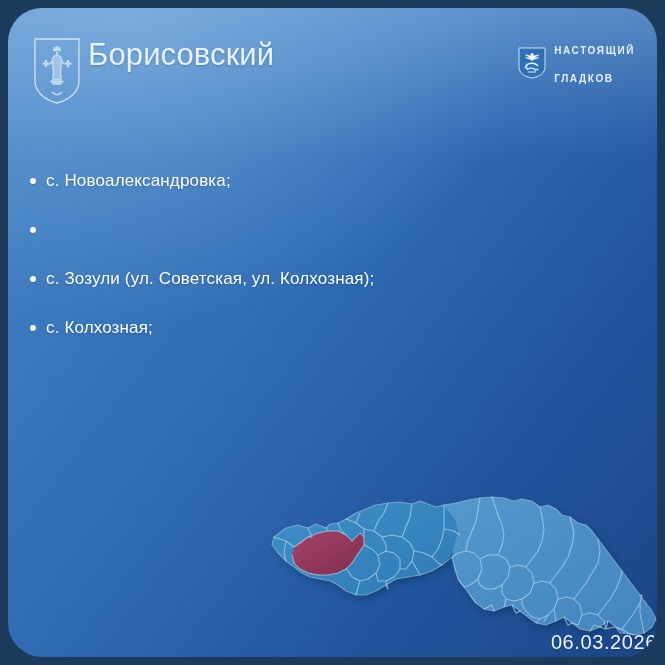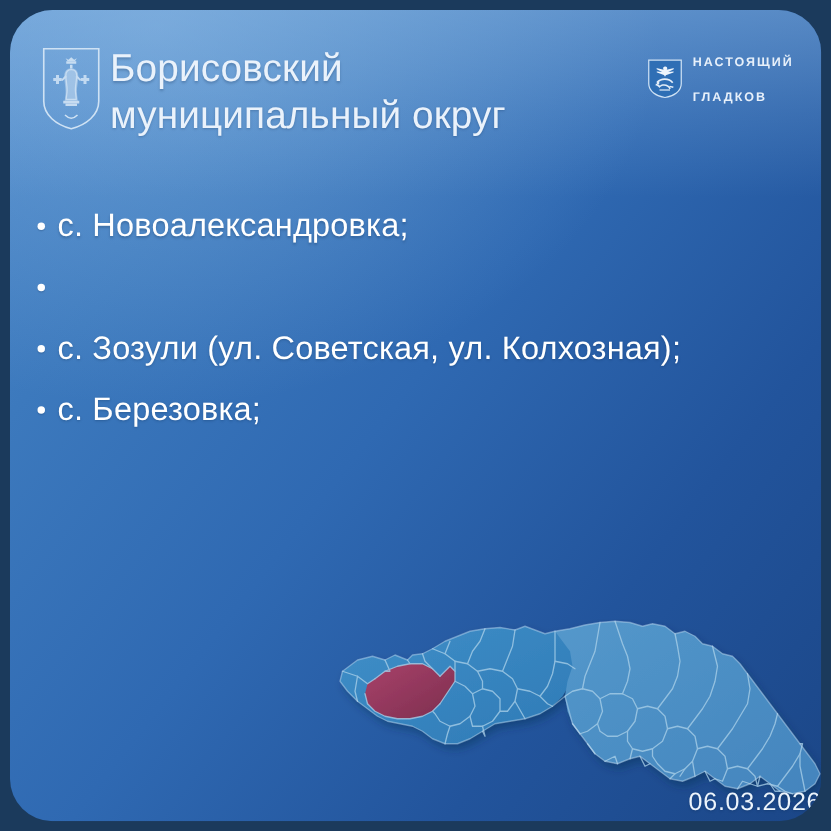--- a/index.html
+++ b/index.html
@@ -60,21 +60,21 @@
     display:flex; align-items:center;
     padding-left:22px;
   }
   .bullet {
     width:6px; height:6px; border-radius:50%;
     background:#ffffff; flex:0 0 auto;
     margin-right:10px;
     box-shadow:0 1px 1px rgba(10,35,70,0.2);
   }
   .rowText {
-    font-size:26px; color:#ffffff; letter-spacing:0.15px;
+    font-size:17px; color:#ffffff; letter-spacing:0.15px;
     text-shadow:0 1px 2px rgba(10,35,70,0.28);
     white-space:nowrap;
   }
   
   #map {
     position:absolute;
     left:252px; top:487px;
     width:405px; height:155px;
     pointer-events:none;
   }
@@ -120,21 +120,20 @@
           <path d="M31.6 25.4 h2.2 v-2.4 h2.4 v2.4 h2.2 v2.4 h-2.2 v2.4 h-2.4 v-2.4 h-2.2 z" opacity="0.95"></path>
         </g>
         <g fill="none" stroke="#cfe2f4" stroke-width="1.2">
           <path d="M19 55 q5 5 10 0"></path>
         </g>
       </svg>
     </span>
 
     <div id="title">
       <div>Борисовский</div>
-      <div>муниципальный округ</div>
     </div>
 
     <div id="brand">
       <span>
         <svg viewBox="0 0 28 32" width="28" height="32" aria-hidden="true">
           <path d="M1 1 H27 V20 C27 26 21 30 14 31 C7 30 1 26 1 20 Z" fill="#2f6fb5" stroke="#cfe2f4" stroke-width="1"></path>
 
           <g fill="#eef5fc">
             <path d="M14 6.2 c-.9 0 -1.5 .7 -1.5 1.5 c0 .5 .2 .8 .5 1.1 l-5.2 -1.2 c-.5 -.1 -.8 .4 -.4 .7 l4.3 2.2 l-3.9 -.3 c-.5 0 -.6 .5 -.2 .7 l5.5 2 h2.1 l5.5 -2 c.4 -.2 .3 -.7 -.2 -.7 l-3.9 .3 l4.3 -2.2 c.4 -.3 .1 -.8 -.4 -.7 l-5.2 1.2 c.3 -.3 .5 -.6 .5 -1.1 c0 -.8 -.6 -1.5 -1.5 -1.5 z"></path>
             <path d="M13.2 11.6 h1.6 l-.3 2.3 h-1 z"></path>
@@ -163,21 +162,21 @@
     </div>
     <div class="row">
       <span class="bullet"></span>
     </div>
     <div class="row">
       <span class="bullet"></span>
       <span class="rowText">с. Зозули (ул. Советская, ул. Колхозная);</span>
     </div>
     <div class="row">
       <span class="bullet"></span>
-      <span class="rowText">с. Березовка;</span>
+      <span class="rowText">с. Колхозная;</span>
     </div>
   </div>
 
   <div id="map">
     <svg viewBox="0 0 405 155" width="405" height="155" aria-hidden="true">
       <defs>
         <linearGradient id="gWest" x1="0" y1="0" x2="1" y2="1">
           <stop offset="0" stop-color="#3f8fc8"></stop>
           <stop offset="1" stop-color="#2f7ab6"></stop>
         </linearGradient>

